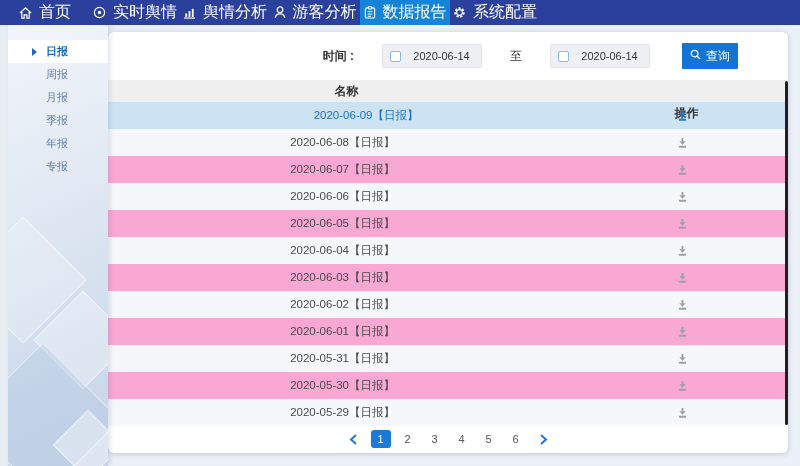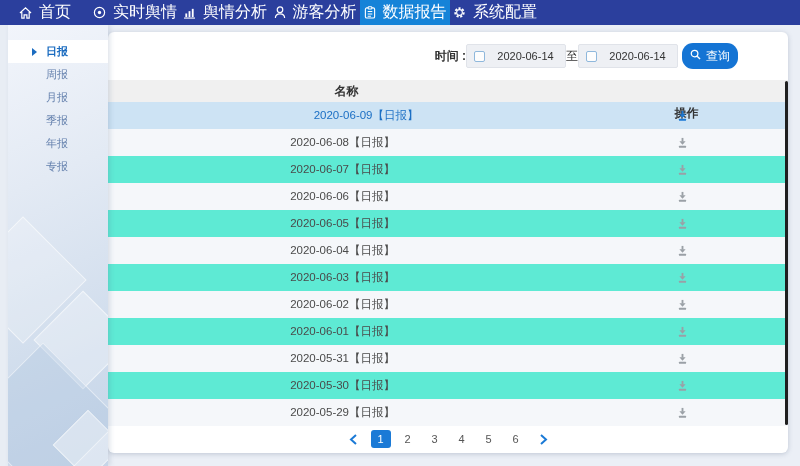--- a/index.html
+++ b/index.html
@@ -36,40 +36,40 @@
 
   
   .main { position:absolute; left:100px; top:25px; width:700px; height:441px;
     background:#ebeff6; }
   .card { position:absolute; left:8px; top:7px; right:12px; bottom:13px;
     background:#fff; border-radius:6px; box-shadow:0 1px 5px rgba(60,80,110,0.25);
     overflow:hidden; }
 
   
   .filter { height:48px; display:flex; align-items:center; justify-content:flex-end;
-    padding-right:50px; gap:0; }
+    padding-right:50px; gap:28px; }
   .filter-label { font-size:12px; color:#333; font-weight:bold; }
   .date-input { width:100px; height:24px; background:#eef0f4; border:1px solid #e0e3e9;
     border-radius:2px; display:flex; align-items:center; padding:0 7px; gap:8px;
     cursor:pointer; }
   .date-box { width:11px; height:11px; border:1.5px solid #8fb8dc; border-radius:2px;
     background:#fdfdfd; flex:0 0 auto; }
   .date-text { font-size:11px; color:#333; flex:1; text-align:center; }
   .to-label { font-size:12px; color:#333; }
-  .search-btn { width:56px; height:26px; background:#1474d4; border:none; border-radius:11px;
+  .search-btn { width:56px; height:26px; background:#1474d4; border:none; border-radius:1px;
     color:#fff; font-size:12px; display:flex; align-items:center; justify-content:center;
     gap:5px; cursor:pointer; margin-left:4px; font-family:inherit; }
 
   
   .thead { height:22px; background:#f0f0f0; display:flex; align-items:center; }
   .th { font-size:12px; color:#333; font-weight:bold; text-align:center;padding-left:8px; }
   .col-name { width:69%; }
   .col-op { width:31%;margin-top:44px; }
   .tbody { }
-  .trow { height:27px; display:flex; align-items:center; background:#5eead4; }
+  .trow { height:27px; display:flex; align-items:center; background:#f9a8d4; }
   .trow:nth-child(even) { background:#f5f7fa; }
   .trow.selected { background:#cde3f4; }
   .td-name { width:69%; text-align:center; font-size:11.5px; color:#4a4a4a; cursor:pointer; }
   .trow.selected .td-name { color:#1b6fc4;padding-left:47px; }
   .td-op { width:31%; display:flex; justify-content:center; }
   .dl-icon { cursor:pointer; line-height:0; }
   .dl-icon svg { fill:#9aa0a6; }
   .trow.selected .dl-icon svg { fill:#1b7ad6; }
 
   

